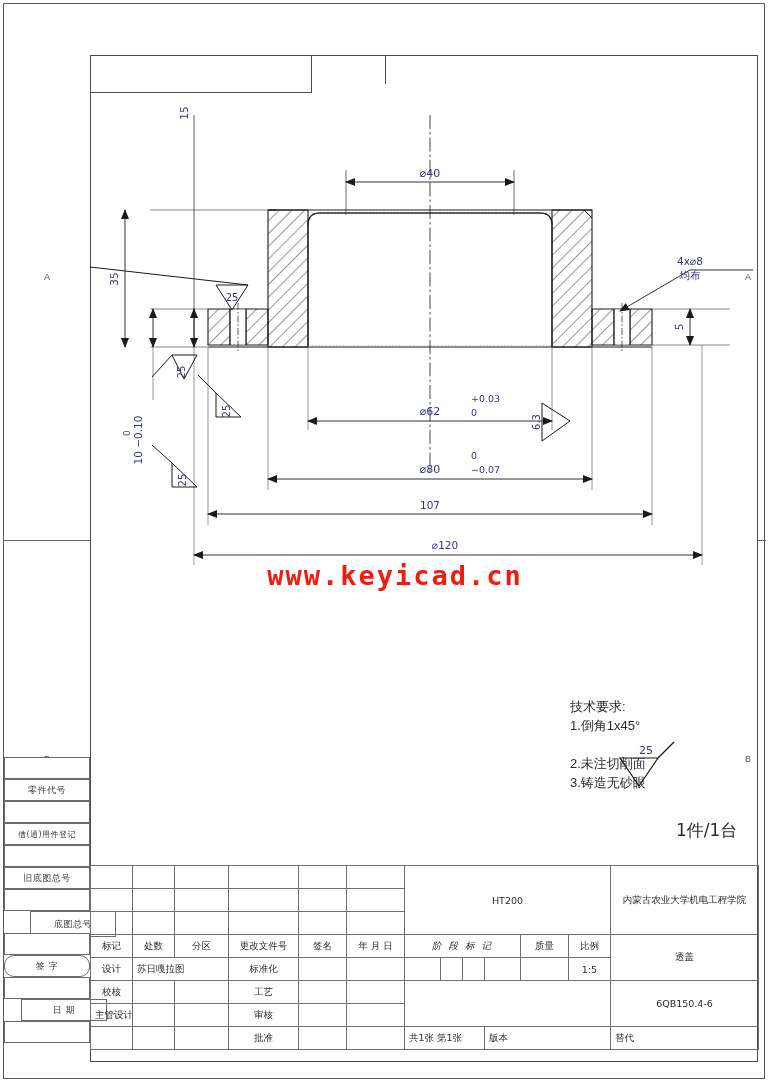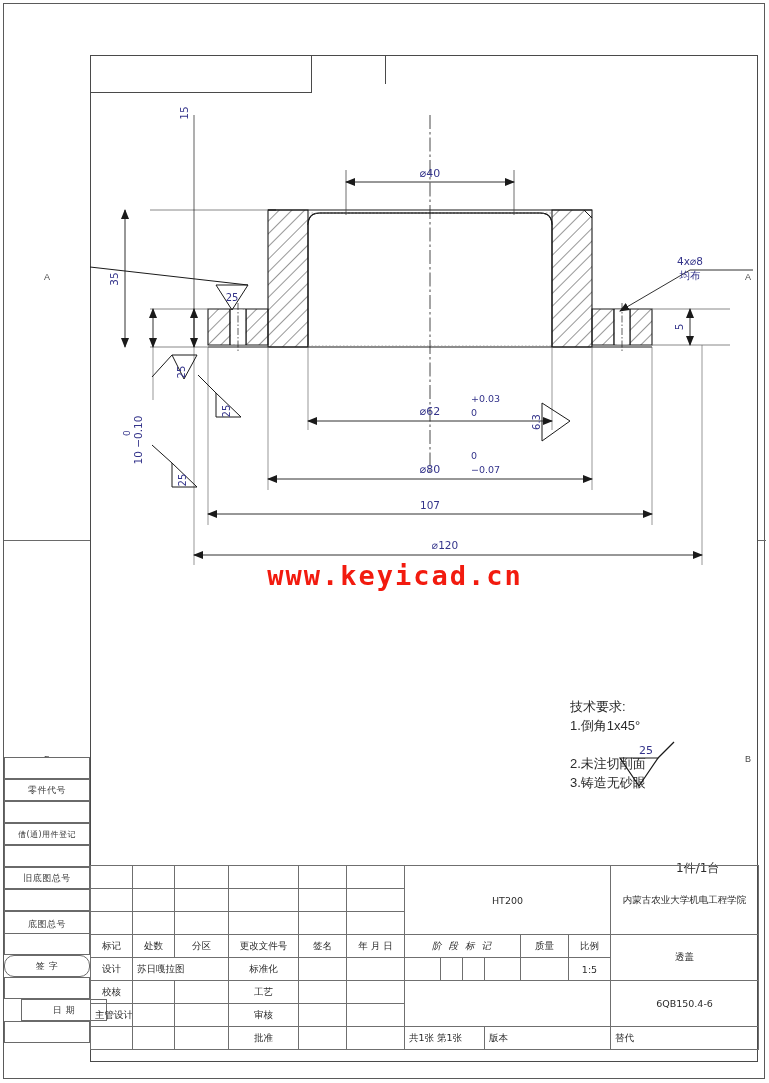--- a/index.html
+++ b/index.html
@@ -73,22 +73,22 @@
 
   
   .tech{
     position:absolute;left:528px;top:697px;
     font-size:13px;color:#2b2b2b;line-height:19px;
     font-family:Liberation Sans, sans-serif;white-space:nowrap;margin-left:42px;
   }
   .tech .ln{display:block;}
   .tech-sym{position:absolute;left:612px;top:740px;}
   .qty{
-    position:absolute;left:676px;top:819px;font-size:12px;color:#2b2b2b;
-    font-family:"DejaVu Sans",sans-serif;white-space:nowrap;margin-top:41px;
+    position:absolute;left:676px;top:819px;font-size:17px;color:#2b2b2b;
+    font-family:"DejaVu Sans",sans-serif;white-space:nowrap;
   }
 
   
   .tb{position:absolute;left:90px;top:865px;width:596px;height:197px;}
   .tb table{border-collapse:collapse;table-layout:fixed;width:668px;}
   .tb td{
     border:1px solid #6f6f6f;
     font-size:9.5px;color:#2b2b2b;text-align:center;vertical-align:middle;
     font-family:"DejaVu Sans",sans-serif;padding:0;height:22px;
     overflow:hidden;white-space:nowrap;
@@ -115,21 +115,21 @@
   <span class="zone" style="left:44px;top:754px;">B</span>
   <span class="zone" style="left:745px;top:754px;">B</span>
 
   <div class="lrow blank" style="top:757px;height:22px;"></div>
   <div class="lrow" style="top:779px;height:22px;text-align:right;">零件代号</div>
   <div class="lrow blank" style="top:801px;height:22px;"></div>
   <div class="lrow" style="top:823px;height:22px;font-size:8px;">借(通)用件登记</div>
   <div class="lrow blank" style="top:845px;height:22px;"></div>
   <div class="lrow" style="top:867px;height:22px;text-align:center;">旧底图总号</div>
   <div class="lrow blank" style="top:889px;height:22px;"></div>
-  <div class="lrow" style="top:911px;height:26px;">底图总号</div>
+  <div class="lrow" style="top:911px;height:26px;margin-left:26px;">底图总号</div>
   <div class="lrow blank" style="top:933px;height:22px;"></div>
   <div class="lrow" style="top:955px;height:22px;border-radius:10px;">签 字</div>
   <div class="lrow blank" style="top:977px;height:22px;"></div>
   <div class="lrow" style="top:999px;height:22px;margin-left:17px;">日 期</div>
   <div class="lrow blank" style="top:1021px;height:22px;"></div>
 
   <div class="draw">
   <svg width="668" height="800" viewBox="0 0 668 800" xmlns="http://www.w3.org/2000/svg">
     <defs>
       <marker id="ah" markerWidth="10" markerHeight="8" refX="9" refY="4" orient="auto" markerUnits="userSpaceOnUse">

